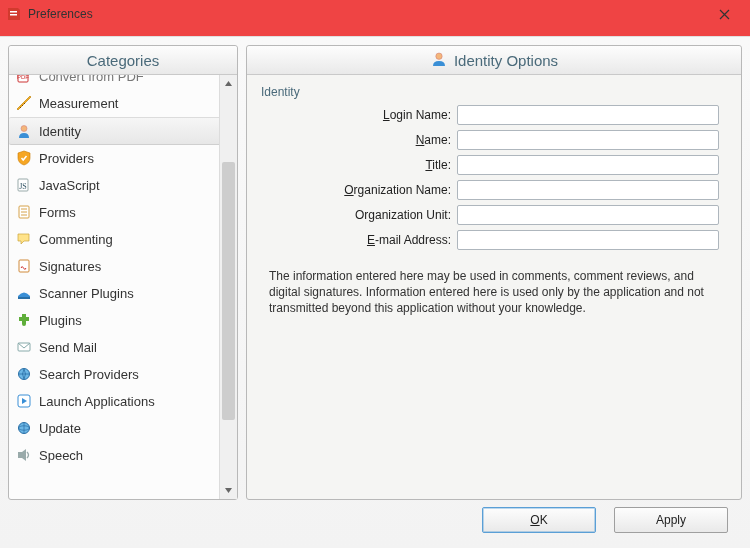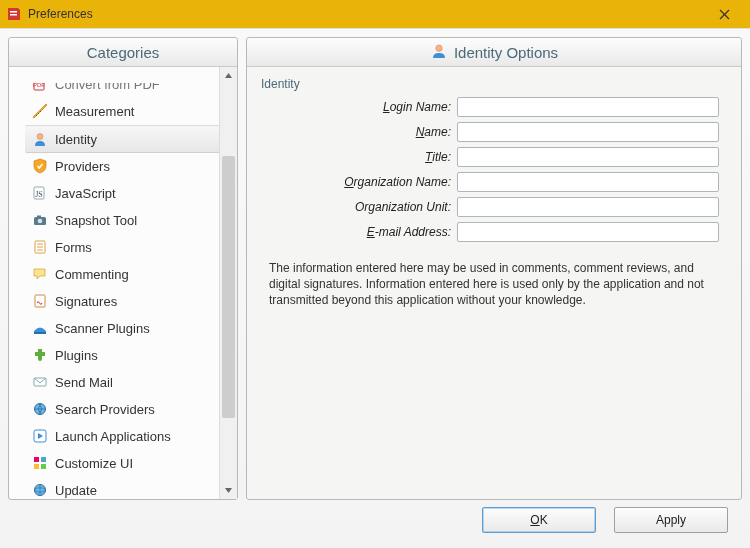--- a/index.html
+++ b/index.html
@@ -17,25 +17,25 @@
     width: 750px;
     height: 548px;
     display: flex;
     flex-direction: column;
     background: #fff;
     box-sizing: border-box;
   }
   
   .titlebar {
     height: 28px;
-    background: #eab308;
+    background: #ef4444;
     border-bottom: 1px solid #e0e0e0;
     display: flex;
     align-items: center;
-    padding: 0 4px 0 6px;
+    padding: 0 4px 8px 6px;
   }
   .titlebar .app-icon {
     width: 16px; height: 16px;
     margin-right: 6px;
     display: inline-flex;
   }
   .titlebar .title-text {
     font-size: 12px;
     color: #333;
   }
@@ -94,21 +94,21 @@
 
   
   .cat-list-wrap {
     flex: 1;
     overflow: hidden;
     position: relative;
     border-right: 0;
   }
   .cat-list {
     list-style: none;
-    margin: 16px;
+    margin: 0;
     padding: 0;
     overflow-y: hidden;
   }
   .cat-item {
     display: flex;
     align-items: center;
     height: 26px;
     padding: 0 6px;
     gap: 6px;
     font-size: 13px;
@@ -188,21 +188,20 @@
     grid-template-columns: 200px 1fr 12px;
     row-gap: 5px;
     align-items: center;
   }
   .form-label {
     text-align: right;
     padding-right: 6px;
     font-size: 12px;
     color: #222;
     white-space: nowrap;
-    font-style: italic;
   }
   .form-label u { text-decoration: underline; }
   .form-input {
     height: 20px;
     border: 1px solid #aeb6bd;
     background: #ffffff;
     border-radius: 2px;
     padding: 0 4px;
     font-size: 12px;
     box-sizing: border-box;
@@ -317,30 +316,20 @@
                   <svg width="16" height="16" viewBox="0 0 16 16">
                     <rect x="2" y="2" width="10" height="12" rx="1" fill="#fff" stroke="#9aa"></rect>
                     <text x="7" y="12" font-size="8" text-anchor="middle" fill="#356" font-family="serif">JS</text>
                   </svg>
                 </span>
                 <span class="label">JavaScript</span>
               </li>
               <li class="cat-item">
                 <span class="icon-slot">
                   <svg width="16" height="16" viewBox="0 0 16 16">
-                    <rect x="2" y="5" width="12" height="8" rx="1.5" fill="#5b7a8a"></rect>
-                    <rect x="5" y="3.5" width="4" height="2" fill="#5b7a8a"></rect>
-                    <circle cx="8" cy="9" r="2.3" fill="#cfe3ee"></circle>
-                  </svg>
-                </span>
-                <span class="label">Snapshot Tool</span>
-              </li>
-              <li class="cat-item">
-                <span class="icon-slot">
-                  <svg width="16" height="16" viewBox="0 0 16 16">
                     <rect x="3" y="2" width="10" height="12" rx="1" fill="#fff" stroke="#d6a24a"></rect>
                     <line x1="5" y1="5" x2="11" y2="5" stroke="#d6a24a"></line>
                     <line x1="5" y1="8" x2="11" y2="8" stroke="#d6a24a"></line>
                     <line x1="5" y1="11" x2="11" y2="11" stroke="#d6a24a"></line>
                   </svg>
                 </span>
                 <span class="label">Forms</span>
               </li>
               <li class="cat-item">
                 <span class="icon-slot">
@@ -395,31 +384,20 @@
                 <span class="label">Search Providers</span>
               </li>
               <li class="cat-item">
                 <span class="icon-slot">
                   <svg width="16" height="16" viewBox="0 0 16 16">
                     <rect x="2" y="2" width="12" height="12" rx="2" fill="#fff" stroke="#3a8fd6"></rect>
                     <polygon points="6,5 6,11 11,8" fill="#3a8fd6"></polygon>
                   </svg>
                 </span>
                 <span class="label">Launch Applications</span>
-              </li>
-              <li class="cat-item">
-                <span class="icon-slot">
-                  <svg width="16" height="16" viewBox="0 0 16 16">
-                    <rect x="2" y="2" width="5" height="5" fill="#e06"></rect>
-                    <rect x="9" y="2" width="5" height="5" fill="#4ac"></rect>
-                    <rect x="2" y="9" width="5" height="5" fill="#fb3"></rect>
-                    <rect x="9" y="9" width="5" height="5" fill="#6c4"></rect>
-                  </svg>
-                </span>
-                <span class="label">Customize UI</span>
               </li>
               <li class="cat-item">
                 <span class="icon-slot">
                   <svg width="16" height="16" viewBox="0 0 16 16">
                     <circle cx="8" cy="8" r="5.5" fill="#6cb7e6" stroke="#2a6fa6"></circle>
                     <ellipse cx="8" cy="8" rx="5.5" ry="2.2" fill="none" stroke="#2a6fa6" stroke-width="0.7"></ellipse>
                     <line x1="8" y1="2.5" x2="8" y2="13.5" stroke="#2a6fa6" stroke-width="0.7"></line>
                   </svg>
                 </span>
                 <span class="label">Update</span>

